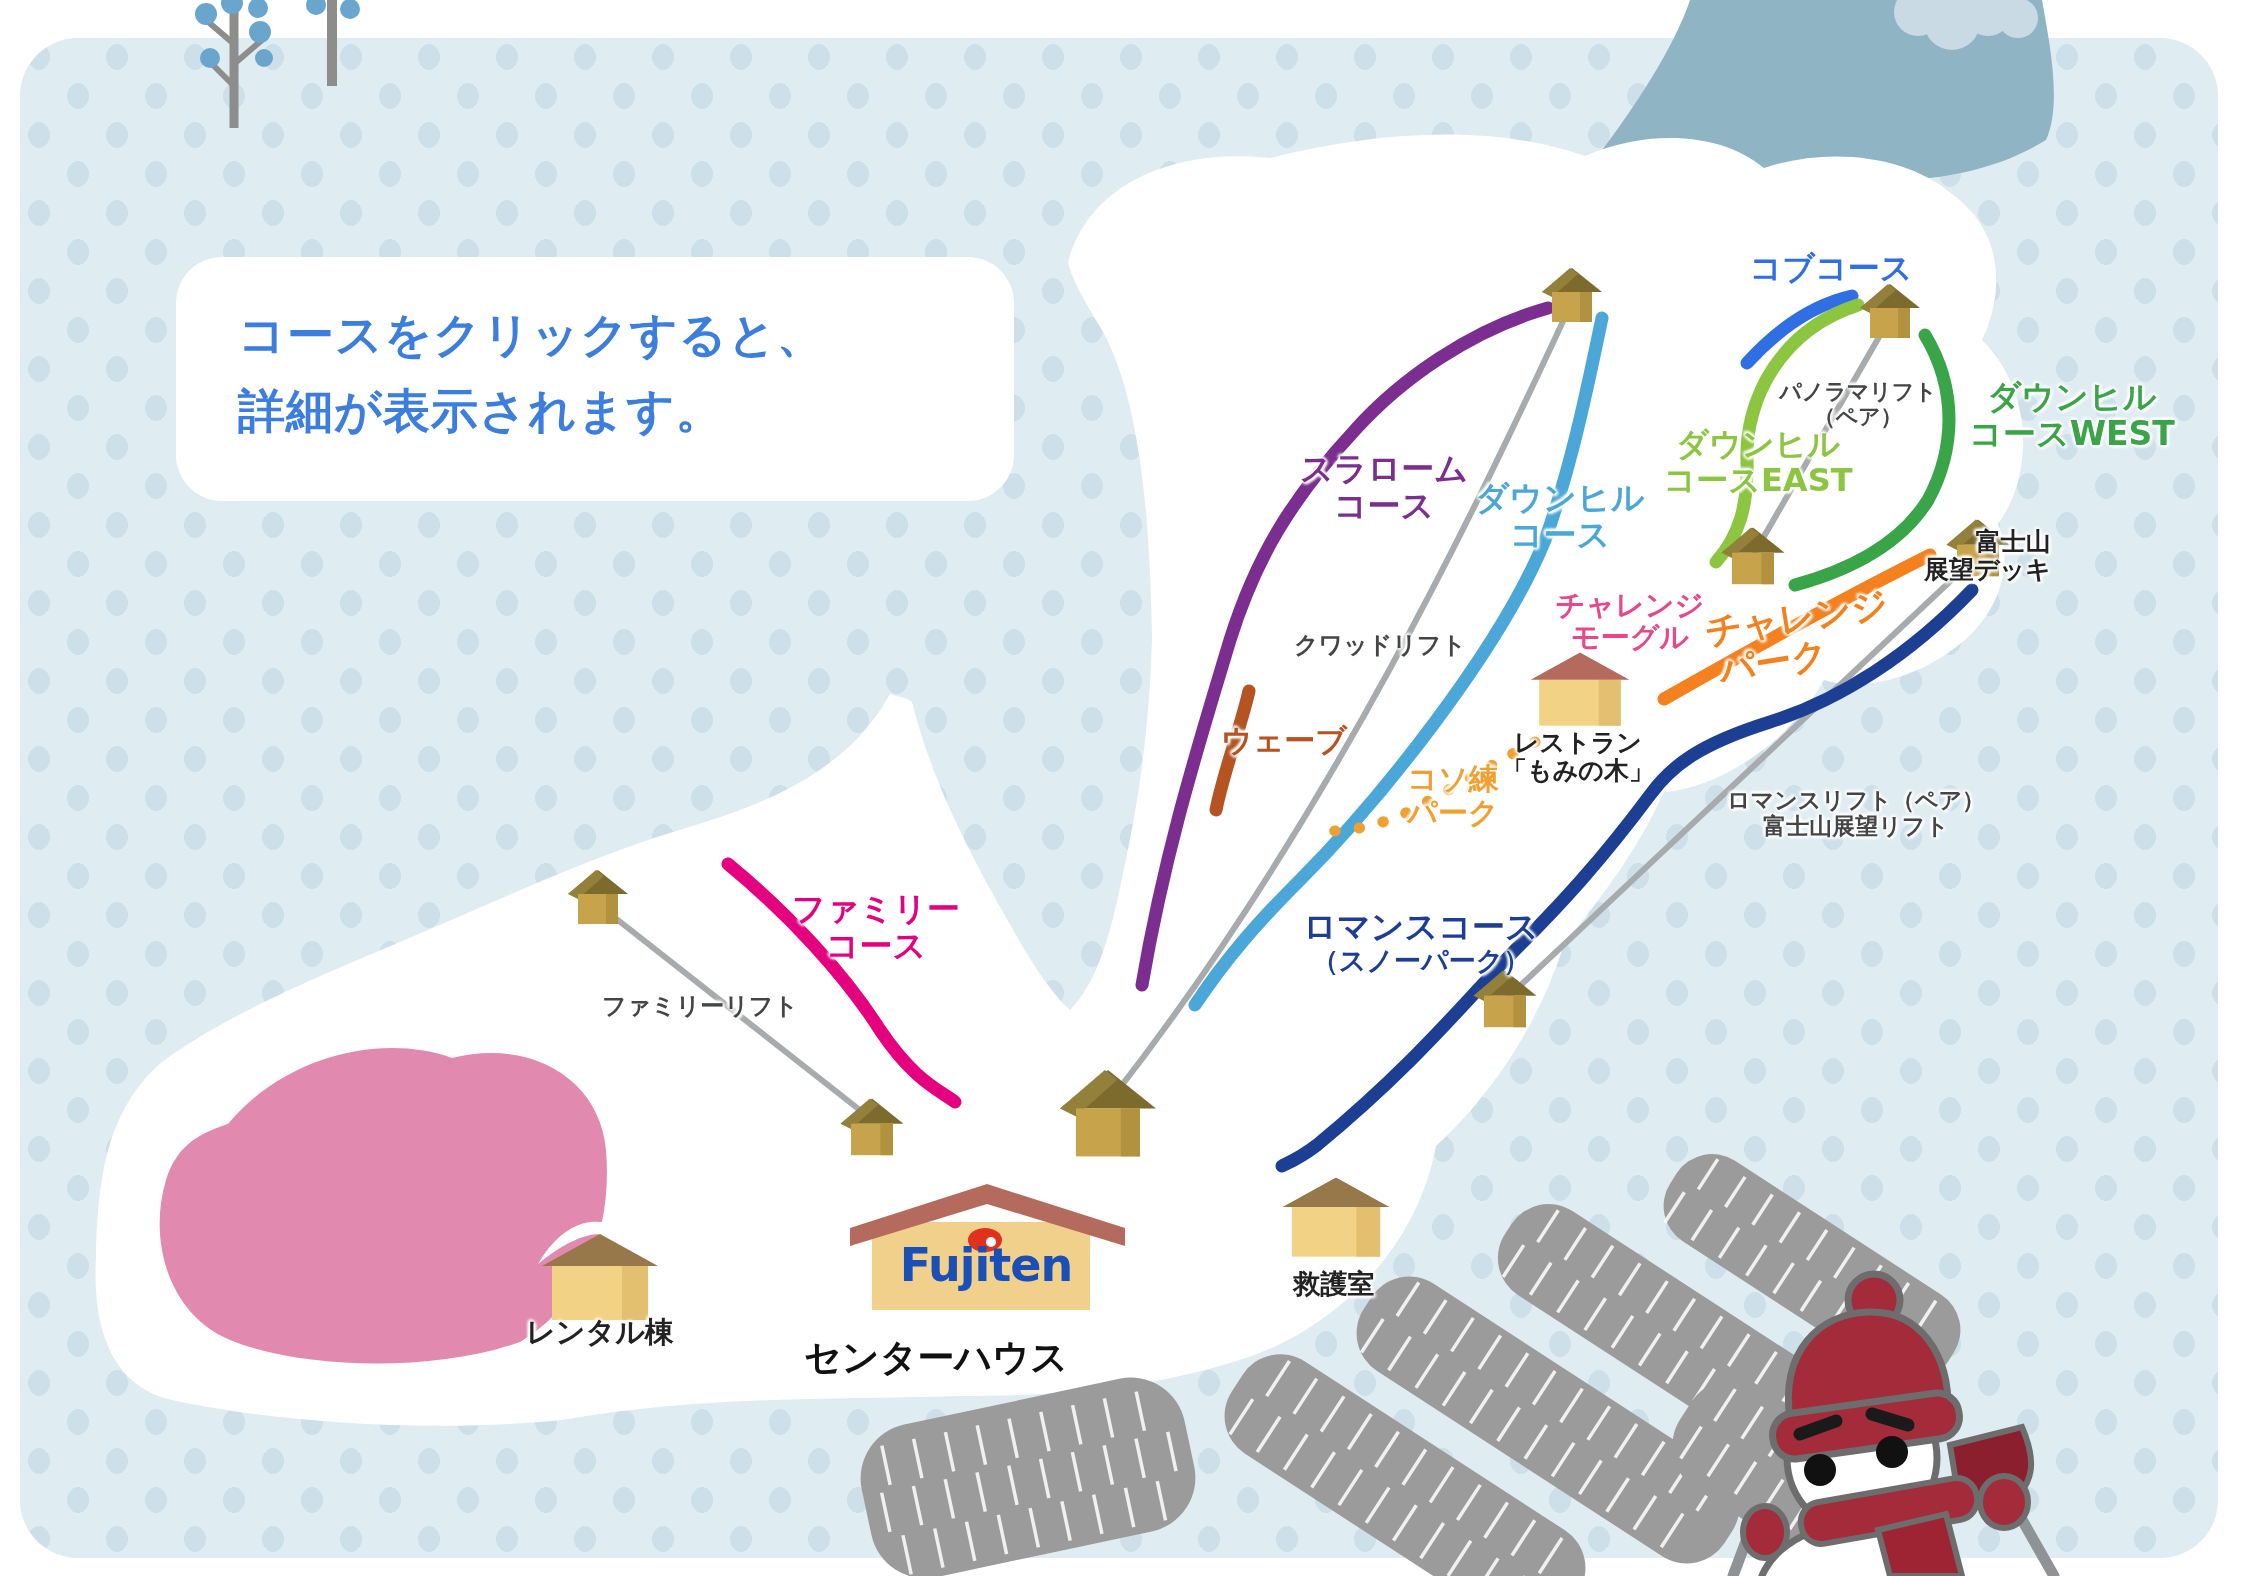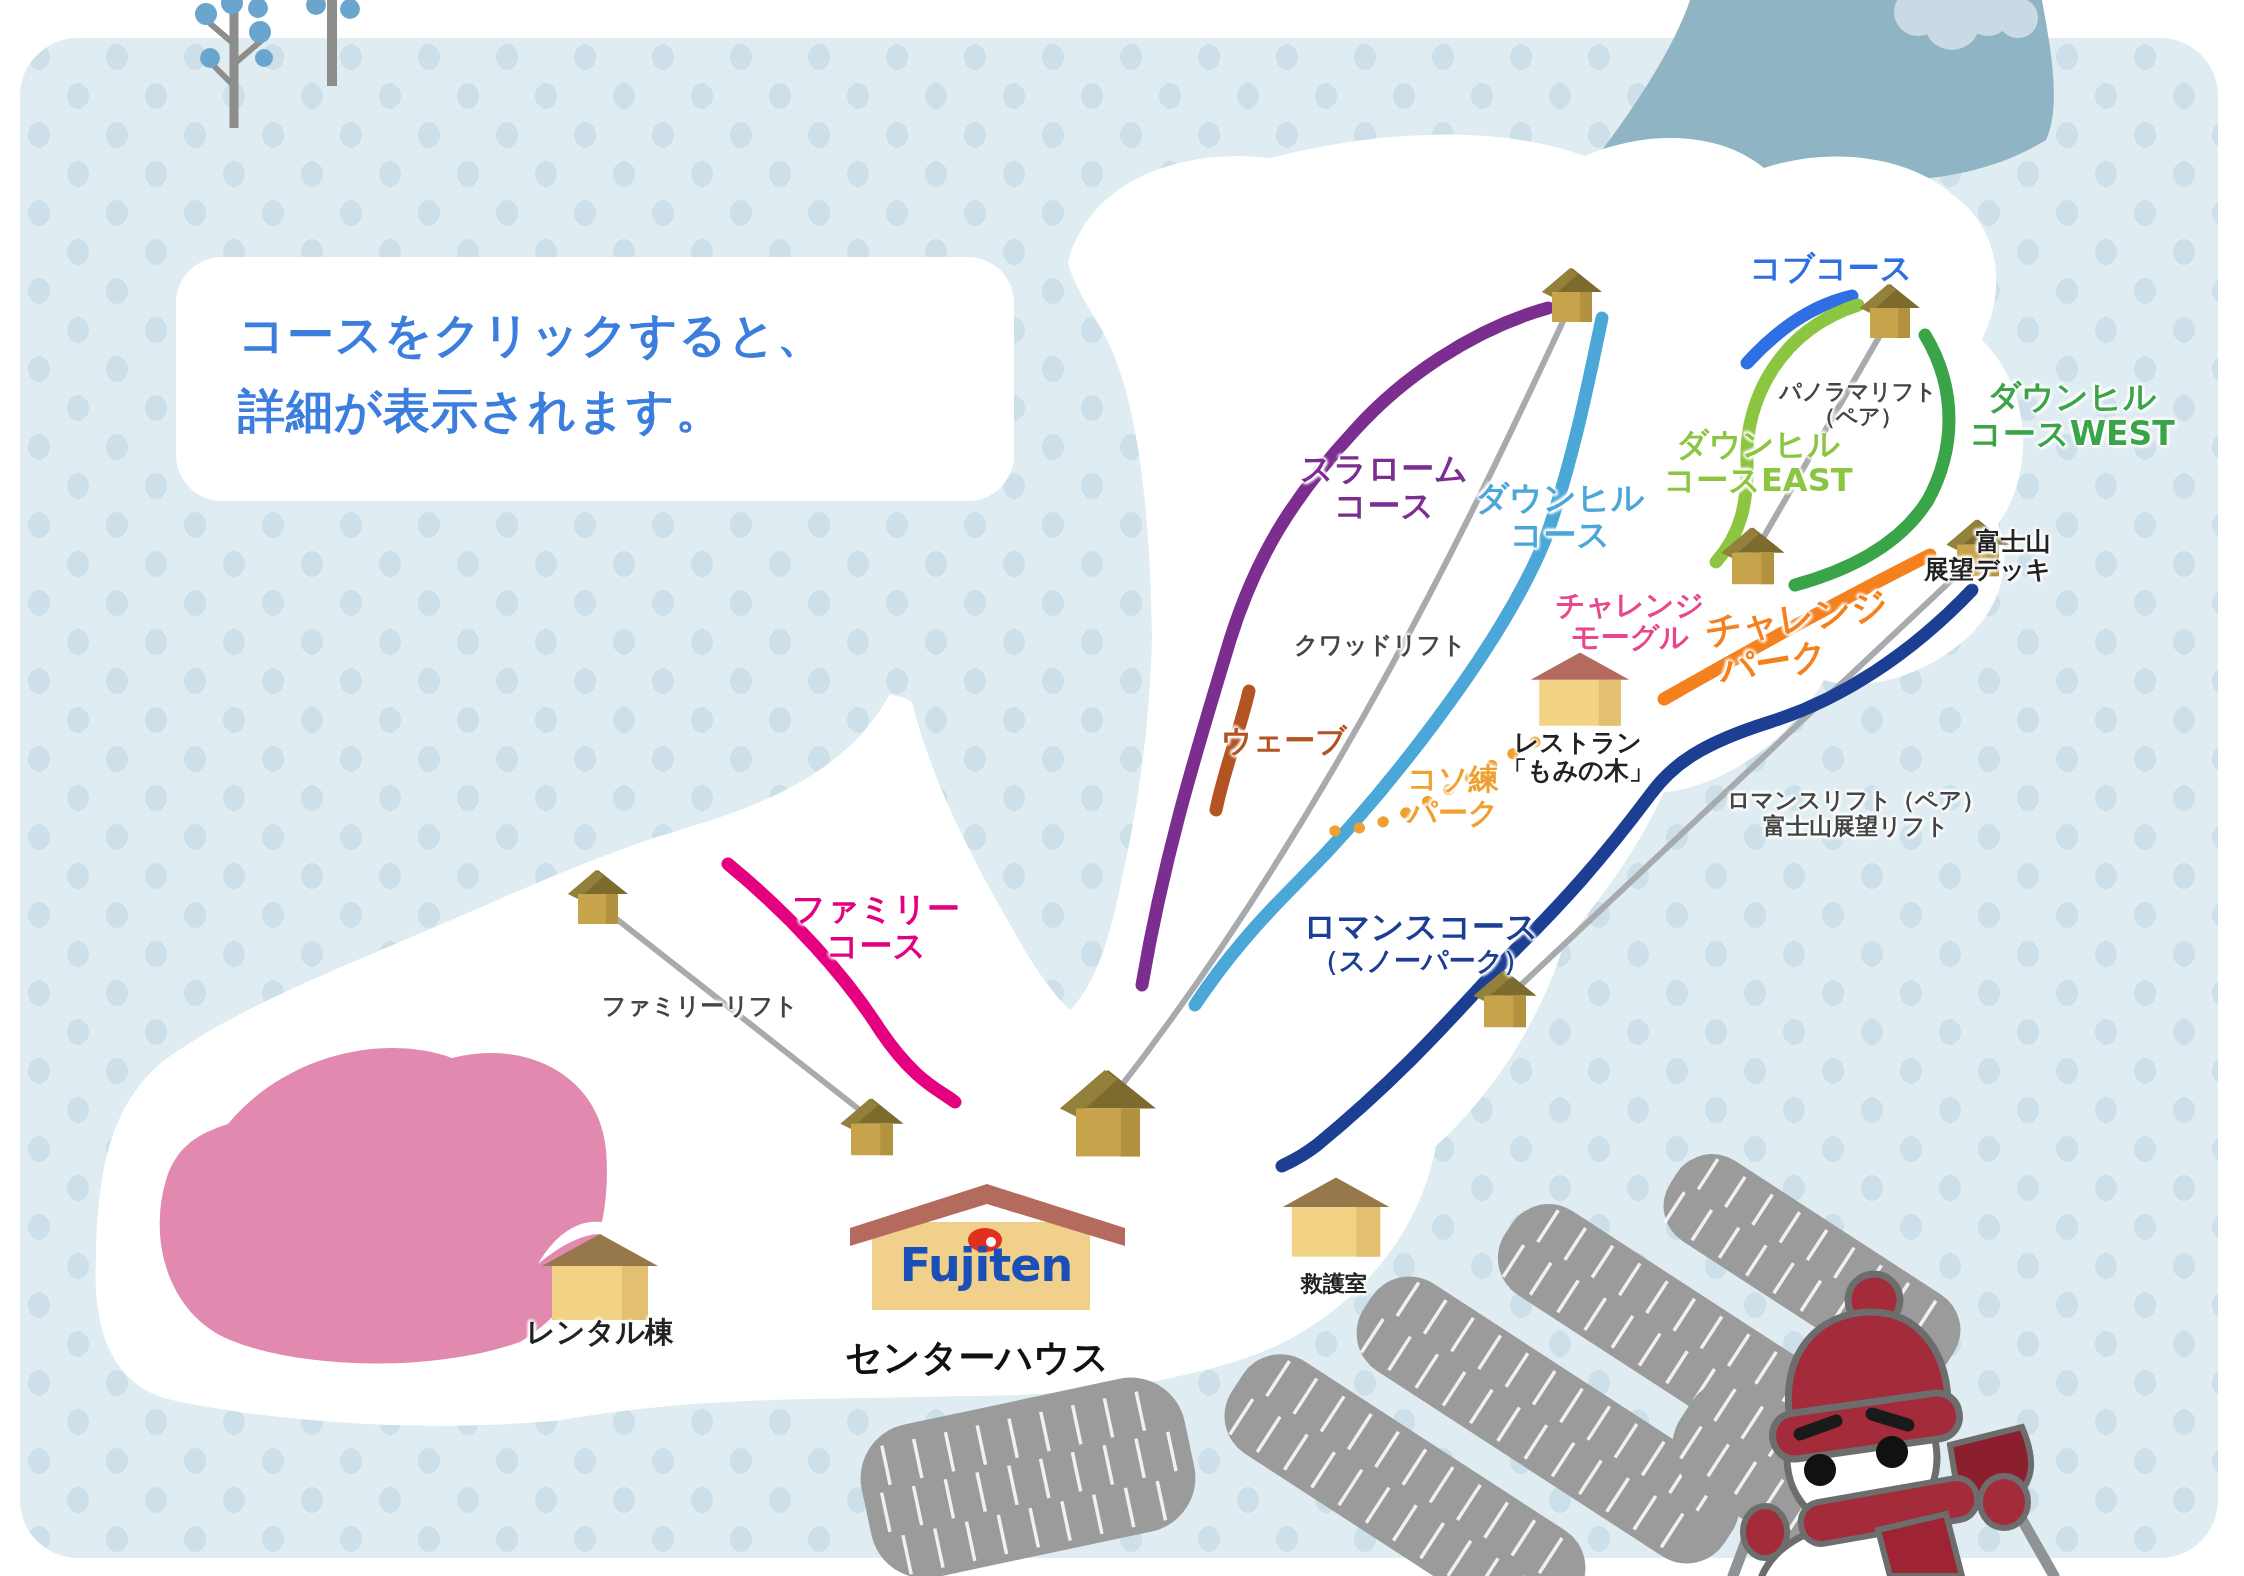--- a/index.html
+++ b/index.html
@@ -279,23 +279,23 @@
     </div>
 
     <div class="lbl" style="left:600px;top:1332px;font-size:29px;">
       <span style="color: rgb(34, 34, 34);">レンタル棟</span>
     </div>
 
     <div class="lbl logo" style="left:986px;top:1266px;">
       <span style="color: rgb(27, 79, 184);">Fujiten</span>
     </div>
 
-    <div class="lbl" style="left:977px;top:1358px;font-size:37px;color:#111;">
+    <div class="lbl" style="left:936px;top:1358px;font-size:37px;color:#111;">
       <span>センターハウス</span>
     </div>
 
-    <div class="lbl" style="left:1334px;top:1284px;font-size:22px;">
+    <div class="lbl" style="left:1334px;top:1284px;font-size:27px;">
       <span style="color: rgb(34, 34, 34);">救護室</span>
     </div>
 
 
   </div>
 </div>
 
 </body></html>

